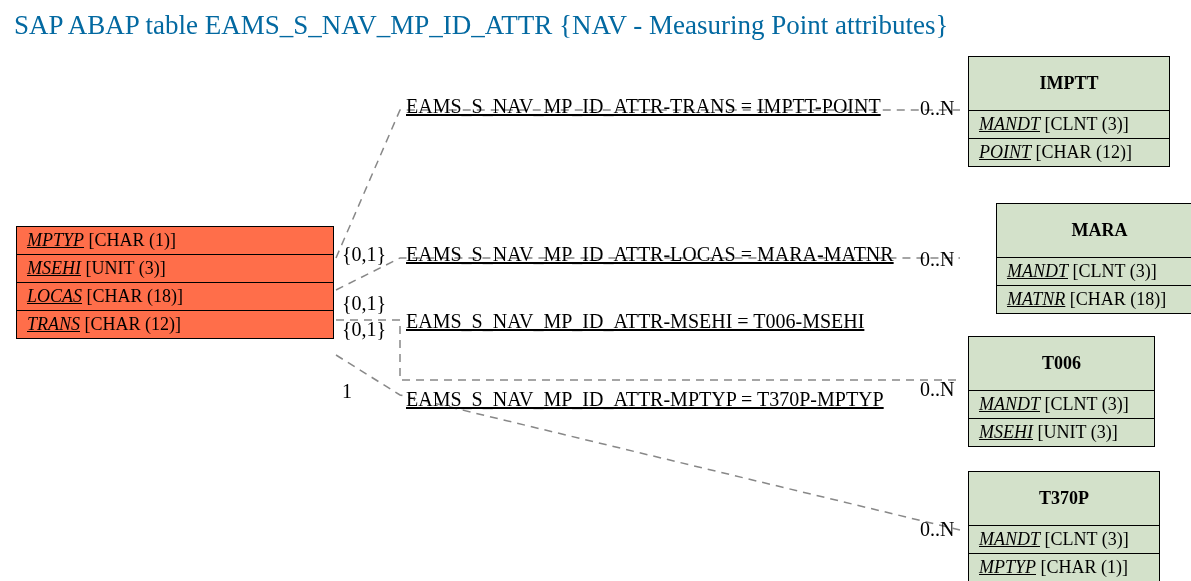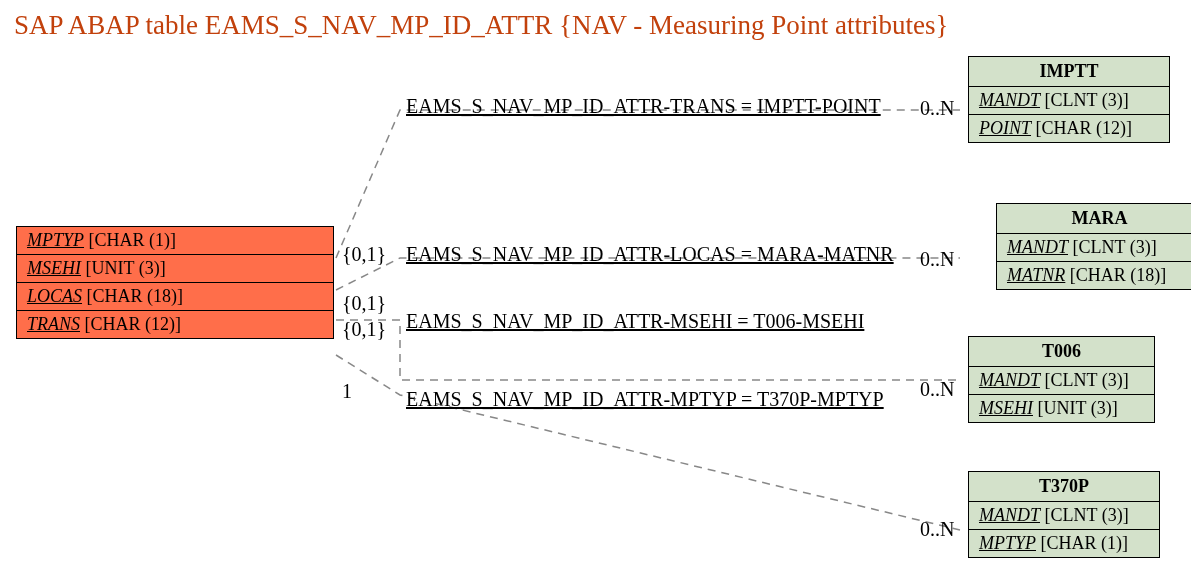--- a/index.html
+++ b/index.html
@@ -10,31 +10,31 @@
     width: 1191px;
     height: 581px;
     position: relative;
     overflow: hidden;
   }
   .title {
     position: absolute;
     top: 10px;
     left: 14px;
     font-size: 27px;
-    color: #c2410c;
+    color: #0369a1;
   }
   .entity {
     position: absolute;
     border: 1px solid #000;
     font-size: 18px;
   }
   .entity .hdr {
     font-weight: bold;
     text-align: center;
-    padding: 4px 10px;
+    padding: 16px 10px;
     border-bottom: 1px solid #000;
   }
   .entity .row {
     padding: 3px 10px;
     border-bottom: 1px solid #000;
     white-space: nowrap;
   }
   .entity .row:last-child { border-bottom: none; }
   .entity .fld { font-style: italic; text-decoration: underline; }
   .entity .typ { font-style: normal; }

